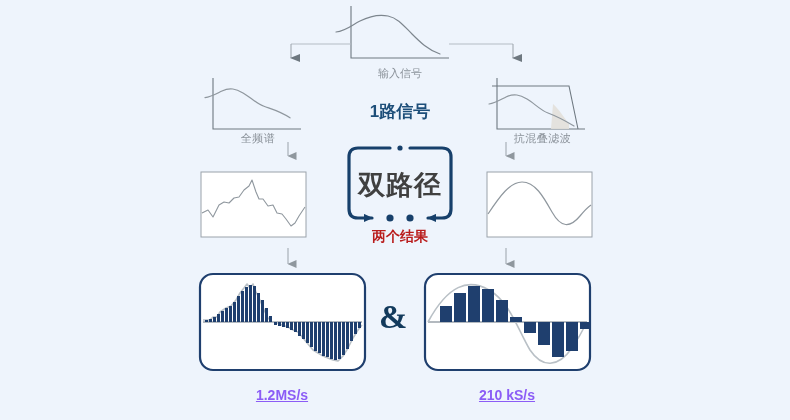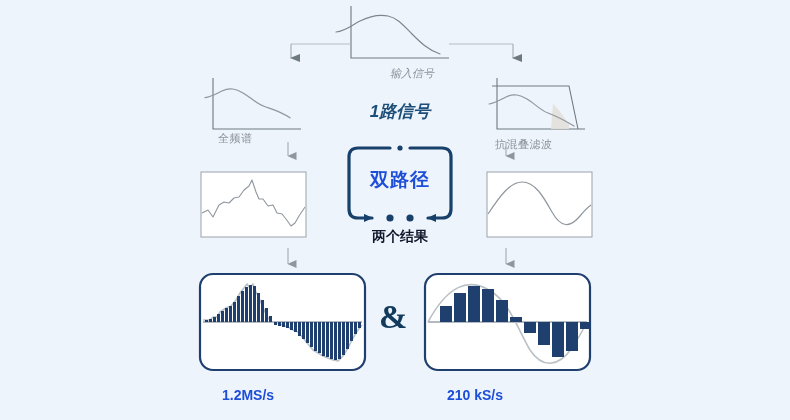--- a/index.html
+++ b/index.html
@@ -8,65 +8,66 @@
     background:#eef4fc;
     font-family:"Liberation Sans","DejaVu Sans",sans-serif;
     overflow:hidden;
     position:relative;
   }
   #stage{position:absolute;left:0;top:0;width:790px;height:420px;}
   .lbl{
     position:absolute;
     color:#8a9199;
     font-size:11px;
-    text-align:left;
+    text-align:center;
     white-space:nowrap;
     letter-spacing:0.5px;
   }
   .lbl-dark{
     position:absolute;
     color:#1d4e79;
     text-align:center;
     white-space:nowrap;
     font-weight:bold;
   }
   .title-2line{
     position:absolute;
     color:#8a9199;
     font-size:11px;
     text-align:center;
     line-height:15px;
     white-space:nowrap;
   }
   .sr-label{
     position:absolute;
-    color:#1d4ed8;
+    color:#8b5cf6;
     font-size:14px;
     font-weight:bold;
-    text-align:left;
-    white-space:nowrap;
+    text-align:center;
+    white-space:nowrap;
+    text-decoration:underline;
   }
   .amp{
     position:absolute;
     color:#123a5c;
     font-size:34px;
     font-weight:bold;
     font-family:"Liberation Serif","DejaVu Serif",serif;
   }
   .center-word{
     position:absolute;
-    color:#1d4ed8;
-    font-size:19px;
+    color:#404040;
+    font-size:27px;
     font-weight:bold;
     letter-spacing:1px;
     white-space:nowrap;
   }
   .result-word{
     position:absolute;
-    color:#0f172a;
+    color:#b91c1c;
     font-size:14px;
     font-weight:bold;
     white-space:nowrap;
   }
   svg{position:absolute;left:0;top:0;overflow:visible;}
 </style>
 </head>
 <body>
 
 <div id="stage">
@@ -244,29 +245,29 @@
           <rect x="538" y="322" width="12" height="23"></rect>
           <rect x="552" y="322" width="12" height="35"></rect>
           <rect x="566" y="322" width="12" height="29"></rect>
           <rect x="580" y="322" width="9" height="7"></rect>
         </g>
       </g>
     </g>
 
   </svg>
 
-  <div class="title-2line" style="left:352px;top:66px;width:120px;font-style:italic;">
+  <div class="title-2line" style="left:340px;top:66px;width:120px;">
     <div>输入信号</div>
   </div>
 
-  <div class="lbl-dark" style="left:340px;top:100px;width:120px;font-size:17px;font-style:italic;">1路信号</div>
+  <div class="lbl-dark" style="left:340px;top:100px;width:120px;font-size:17px;">1路信号</div>
 
   <div class="lbl" style="left:218px;top:131px;width:80px;">全频谱</div>
 
-  <div class="lbl" style="left:495px;top:131px;width:95px;margin-top:6px;">抗混叠滤波</div>
+  <div class="lbl" style="left:495px;top:131px;width:95px;">抗混叠滤波</div>
 
   <div class="center-word" style="left:350px;top:167px;width:100px;text-align:center;">双路径</div>
 
   <div class="result-word" style="left:350px;top:228px;width:100px;text-align:center;">两个结果</div>
 
   <div class="amp" style="left:379px;top:298px;">&amp;</div>
 
   <div class="sr-label" style="left:222px;top:387px;width:120px;">1.2MS/s</div>
 
   <div class="sr-label" style="left:447px;top:387px;width:120px;">210 kS/s</div>

